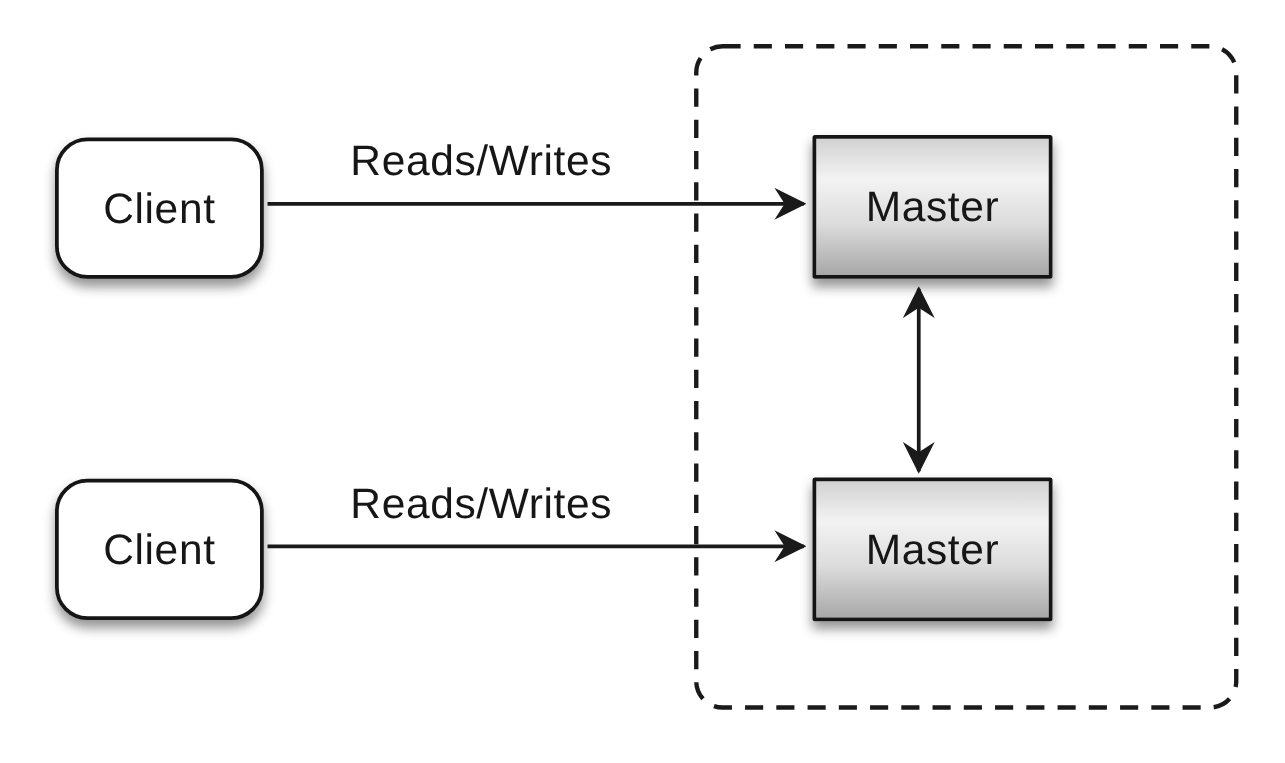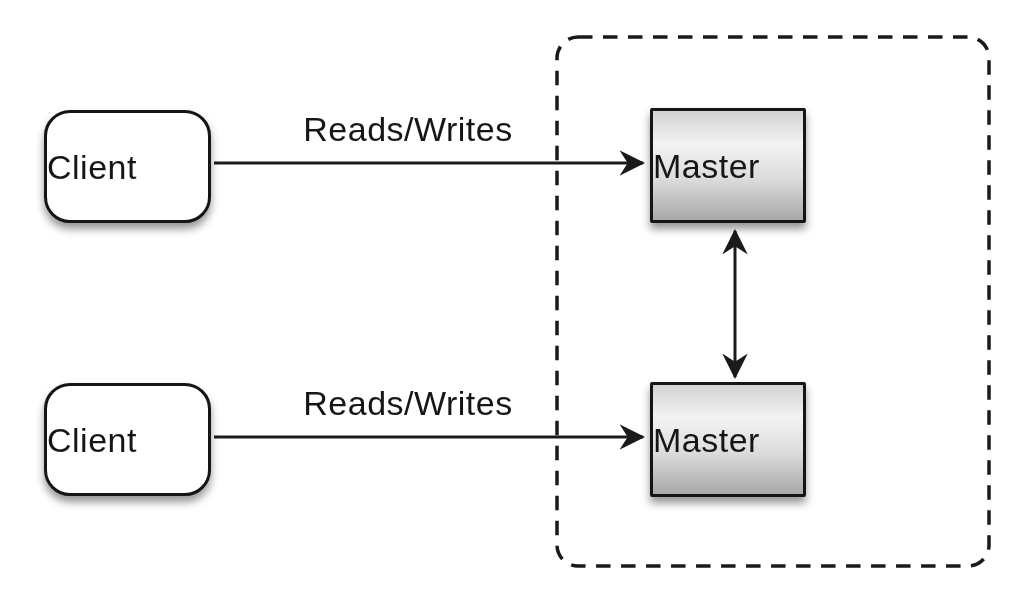--- a/index.html
+++ b/index.html
@@ -21,51 +21,51 @@
     left: 0;
     top: 0;
     width: 1028px;
     height: 610px;
   }
   .node {
     position: absolute;
     box-sizing: border-box;
     display: flex;
     align-items: center;
+    justify-content: center;
     font-size: 34px;
     line-height: 1;
     letter-spacing: 0.5px;
     border: 3.5px solid #151515;
     box-shadow: 0 6px 9px rgba(0, 0, 0, 0.42);
   }
   .client {
     left: 44px;
     width: 167px;
     height: 113px;
     border-radius: 26px;
     background: #ffffff;
   }
   .client.top { top: 110px; }
   .client.bottom { top: 383px; }
   .master {
     left: 650px;
-    width: 156px;
+    width: 192px;
     height: 115px;
     border-radius: 2px;
     background: linear-gradient(180deg, #d2d2d2 0%, #f3f3f3 30%, #dcdcdc 62%, #a8a8a8 100%);
   }
   .master.top { top: 108px; }
   .master.bottom { top: 382px; }
   .edge-label {
     position: absolute;
     font-size: 34px;
     line-height: 1;
     white-space: nowrap;
     letter-spacing: 0.5px;
-    margin-left: 23px;
   }
   .edge-label.rw {
     left: 385px;
     transform: translateX(-50%);
   }
   .edge-label.rw.top { top: 112px; }
   .edge-label.rw.bottom { top: 386px; }
   .edge-label.replication {
     left: 762px;
     top: 287px;

